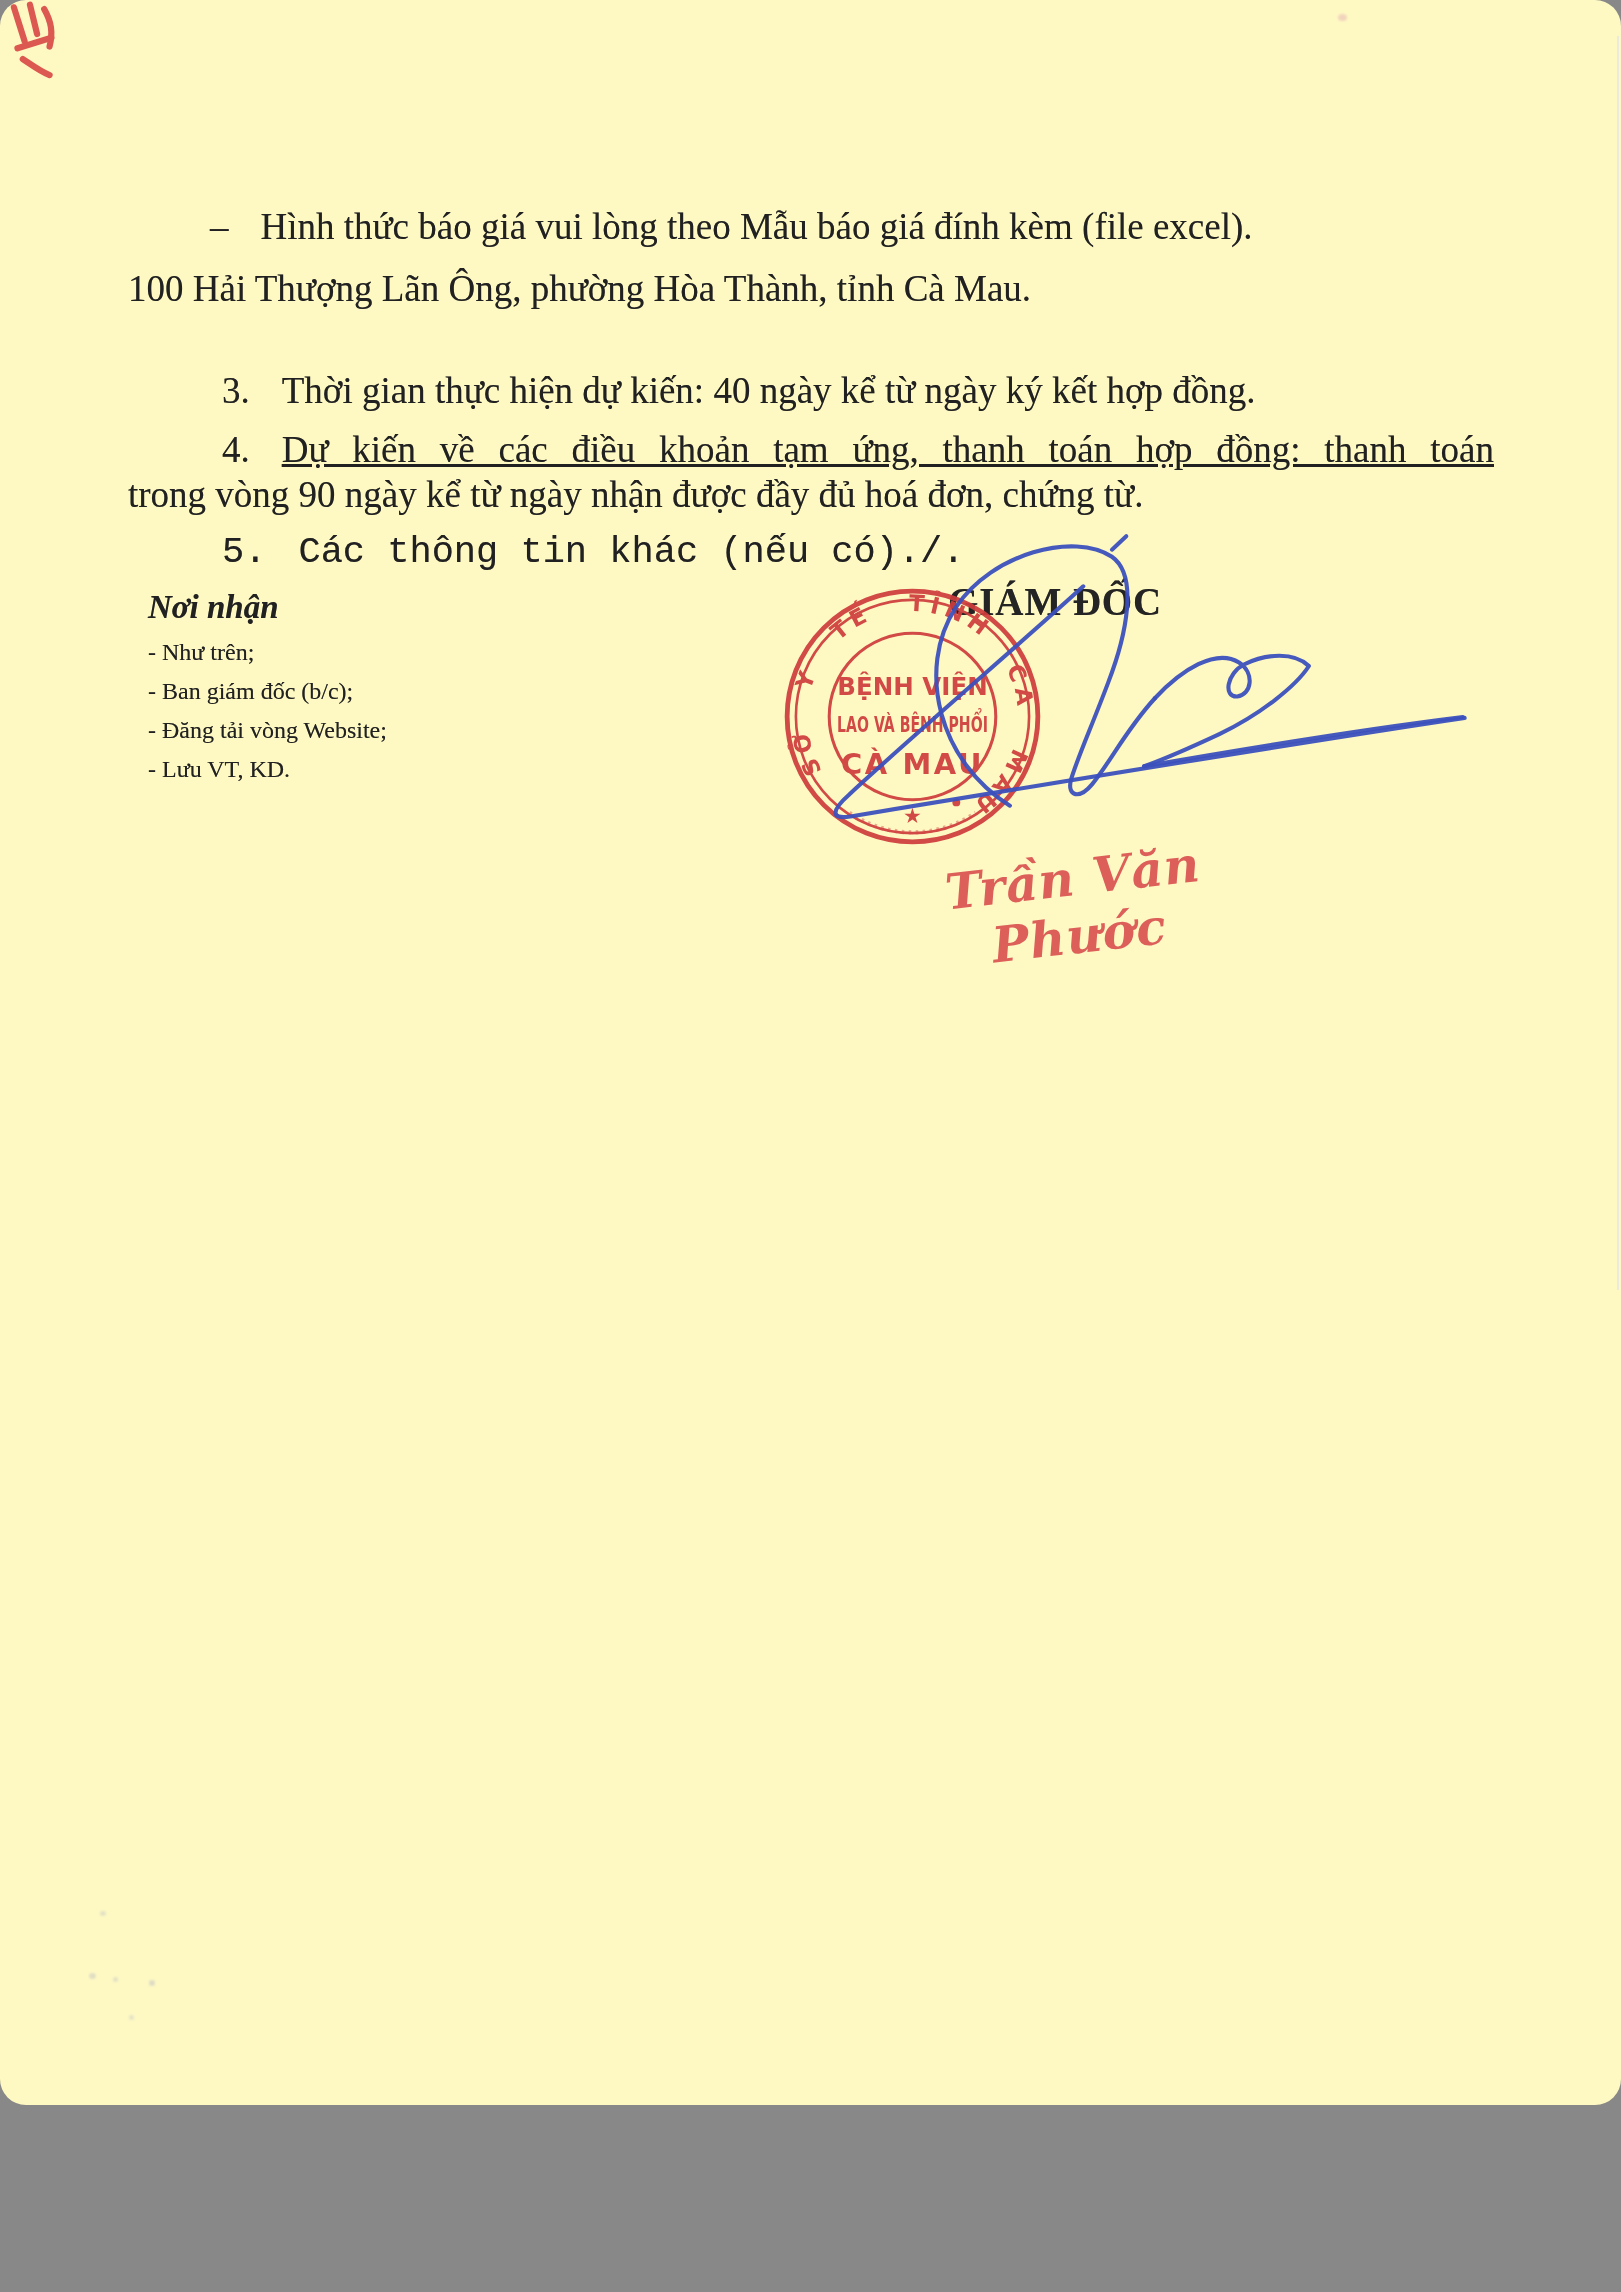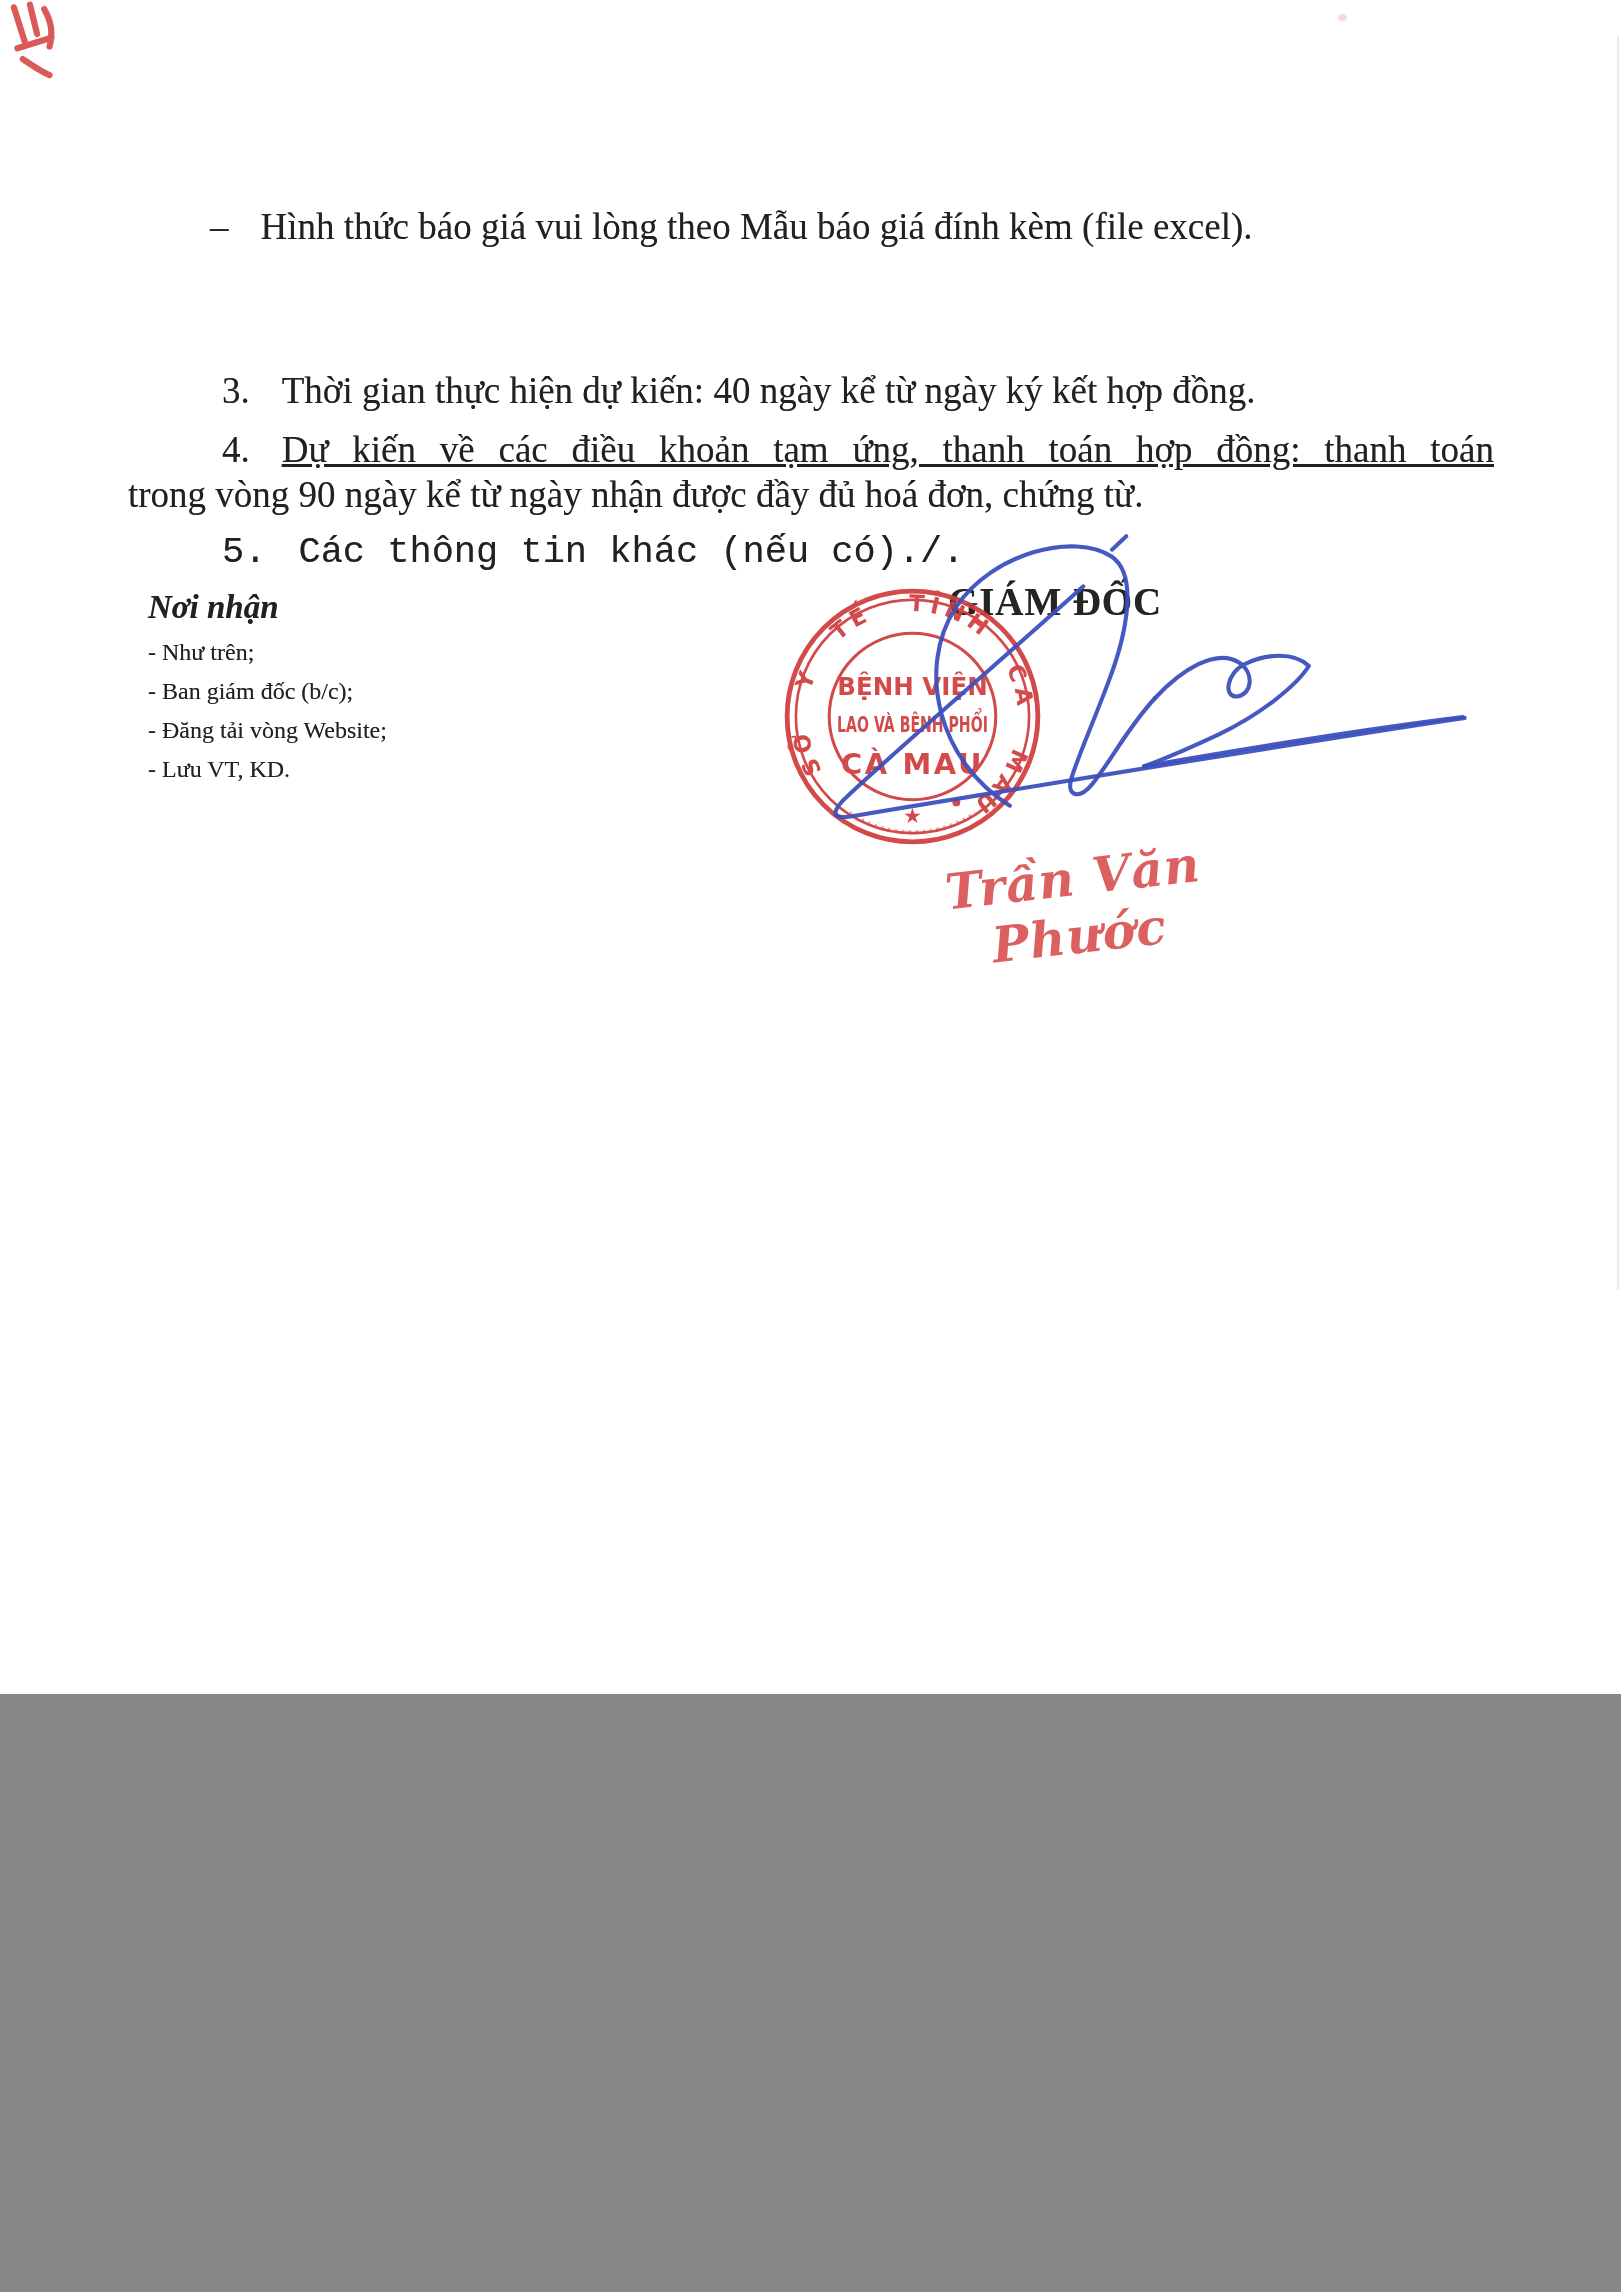--- a/index.html
+++ b/index.html
@@ -1,21 +1,22 @@
 <!DOCTYPE html>
 <html style="--text: #212121; --stamp_red: #cf3d3d; --ink_blue: #3c50bd; --name_red: #d94f4f;font-size:14.3px"><head>
 <meta charset="utf-8">
 <style>
   html,body{margin:0;padding:0;background:#888;}
   .page{
     position:relative;
-    width:1621px;height:1694px;
-    background:#ffffff;
+    width:1621px;height:2105px;
+    background:#fef9c3;
     overflow:hidden;
     font-family:"Liberation Serif","DejaVu Serif",serif;
+    border-radius:26px;
   }
   
   .bodytext{position:absolute;left:128px;width:1366px;color:var(--text,#212121);
     font-size:37px;line-height:45px;
     text-shadow:0 0 0.5px rgba(40,40,40,.45);}
   .para{position:absolute;left:0;width:100%;}
   .jline{text-align:justify;text-align-last:justify;white-space:nowrap;}
   .marker{display:inline-block;}
   .tabgap{display:inline-block;width:32px;}
   .ind92{padding-left:82px;}
@@ -68,20 +69,21 @@
   <div class="speck" style="left:129px;top:2015px;width:5.4px;height:5.4px;opacity:.4;"></div>
   <div class="edge-shadow"></div>
 
   <div class="bodytext">
 
     <p class="para ind92" style="top:167px;">
       <span class="marker">–</span><span class="tabgap"></span><span>Hình thức báo giá vui lòng theo Mẫu báo giá đính kèm (file excel).</span>
     </p>
 
     <p class="para" style="top:229px;">
+      <span style="display:block;">100 Hải Thượng Lãn Ông, phường Hòa Thành, tỉnh Cà Mau.</span>
     </p>
 
     <p class="para ind105" style="top:331px;">
       <span class="marker">3.</span><span class="tabgap"></span><span>Thời gian thực hiện dự kiến: 40 ngày kể từ ngày ký kết hợp đồng.</span>
     </p>
 
     <p class="para" style="top:390px;">
       <span class="jline" style="display:block;text-decoration:underline;"><span class="marker ind105">4.</span><span class="tabgap"></span><span>Dự kiến về các điều khoản tạm ứng, thanh toán hợp đồng: thanh toán</span></span>
       <span style="display:block;">trong vòng 90 ngày kể từ ngày nhận được đầy đủ hoá đơn, chứng từ.</span>
     </p>

